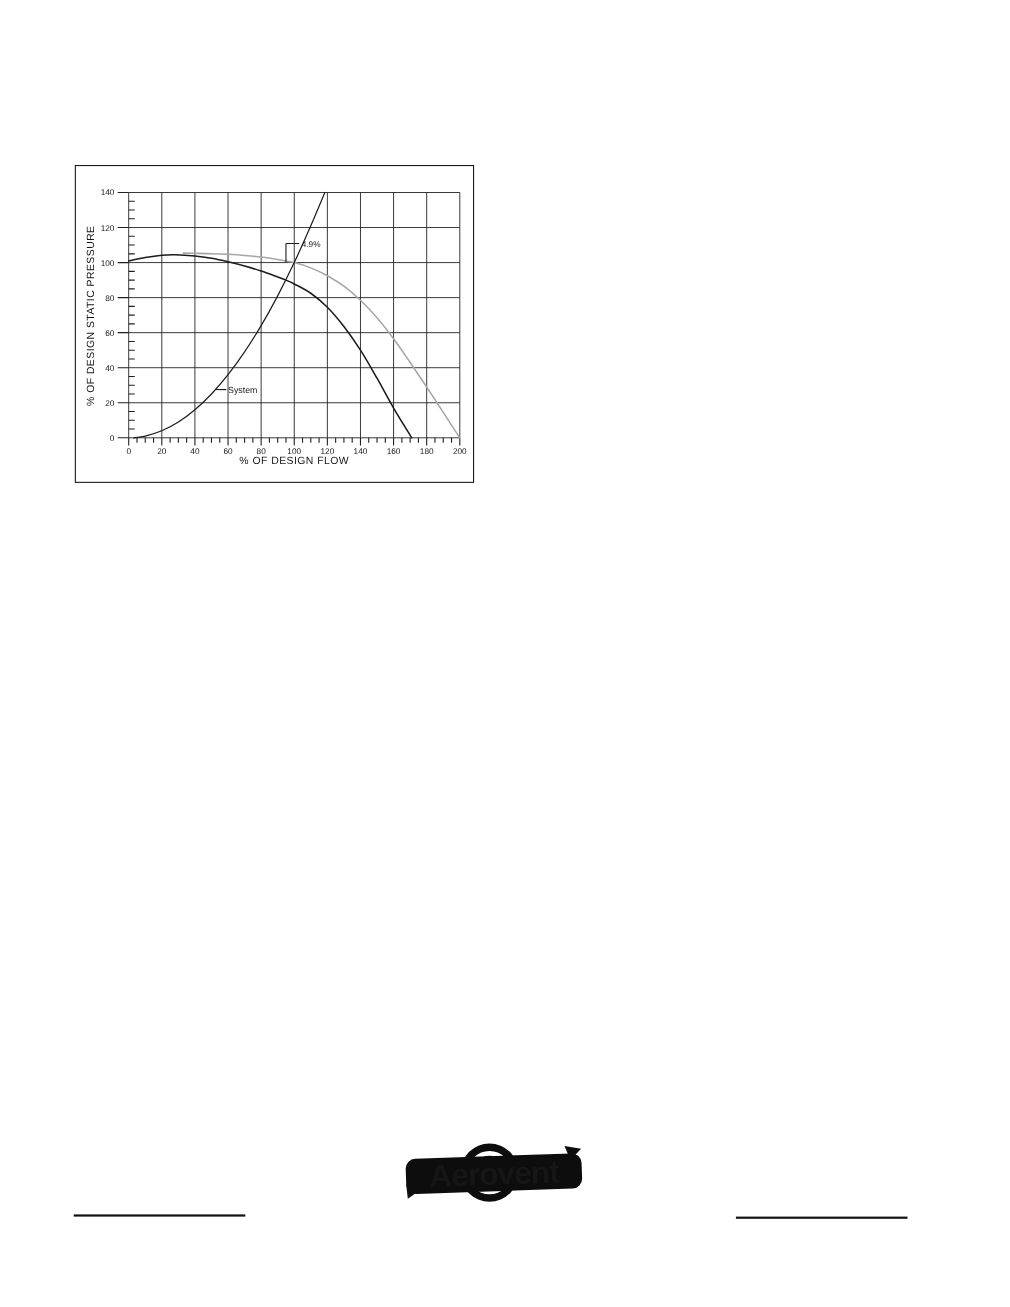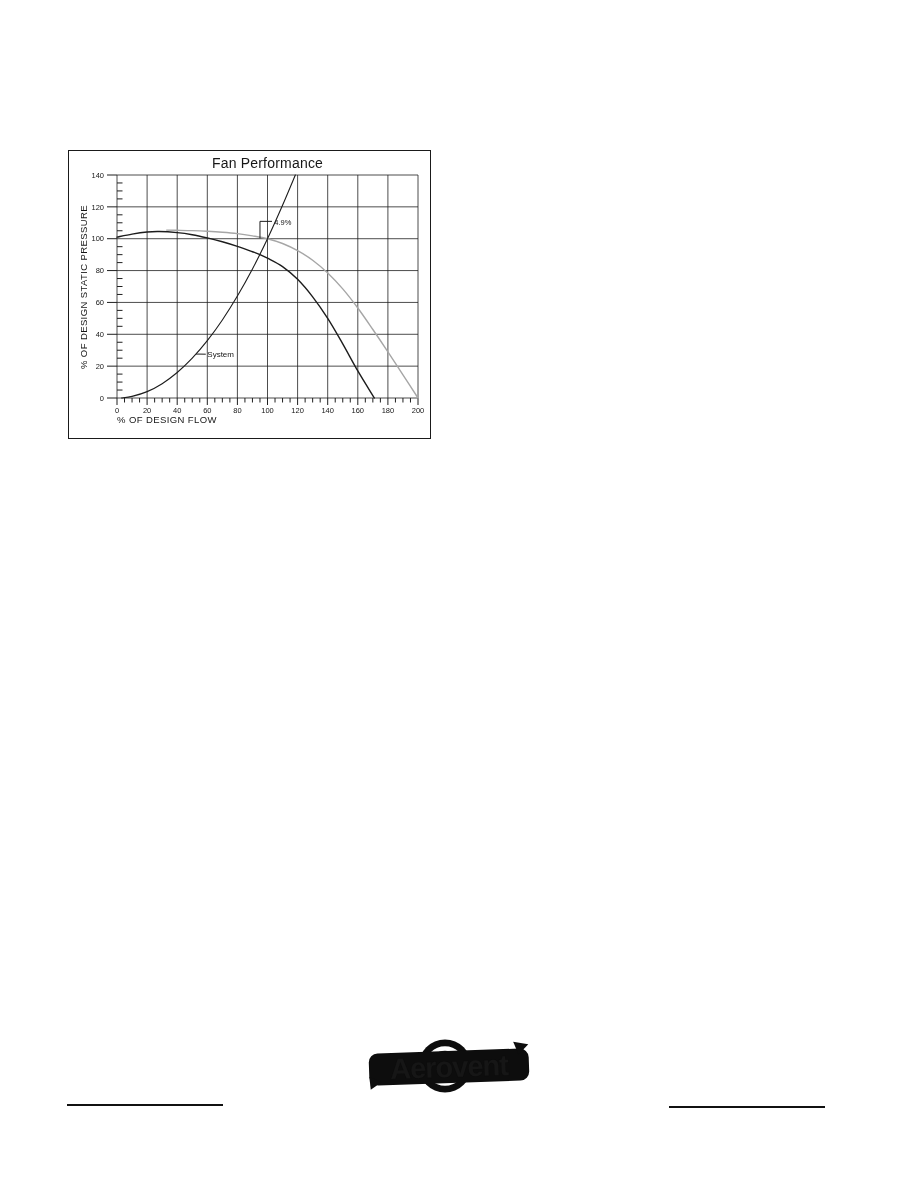--- a/index.html
+++ b/index.html
@@ -4,42 +4,41 @@
 <style>
   html,body{margin:0;padding:0;background:#ffffff;}
   .page{position:relative;width:918px;height:1188px;background:#ffffff;overflow:hidden;
         font-family:"Liberation Sans", sans-serif;color:#161616;}
 
   
   .chart-box{position:absolute;left:68px;top:150px;width:361px;height:287px;
              border:1.6px solid #1a1a1a;background:#ffffff;box-sizing:content-box;}
   .chart-title{position:absolute;left:48px;top:4px;width:301px;text-align:center;
                font-size:14px;letter-spacing:.2px;color:#161616;}
-  .chart-xlabel{position:absolute;left:48px;top:263px;width:301px;text-align:left;
+  .chart-xlabel{position:absolute;left:48px;top:263px;width:301px;text-align:center;
                 font-size:9.5px;letter-spacing:.4px;color:#161616;}
   .chart-ylabel{position:absolute;left:14px;top:136px;transform:translate(-50%,-50%) rotate(-90deg);
                 white-space:nowrap;font-size:9.5px;letter-spacing:.4px;color:#161616;}
   .chart-box svg{position:absolute;left:0;top:0;}
   svg text{font-family:"Liberation Sans", sans-serif;fill:#161616;}
 
   
   .logo{position:absolute;left:366px;top:1038px;width:166px;height:56px;}
 
   
   .rule{position:absolute;height:2px;background:#111;}
   .rule-left{left:67px;top:1104px;width:156px;}
   .rule-right{left:669px;top:1106px;width:156px;}
 </style>
 </head>
 <body>
 
 <div class="page">
 
   <figure class="chart-box" style="margin:0">
-    <div class="chart-title">Fan Performance</div>
     <div class="chart-ylabel">% OF DESIGN STATIC PRESSURE</div>
     <svg id="plot" width="361" height="287" viewBox="0 0 361 287">
         <g>
           <line x1="48" y1="24" x2="48" y2="247" stroke="#1f1f1f" stroke-width="0.8"></line>
           <line x1="78.1" y1="24" x2="78.1" y2="247" stroke="#1f1f1f" stroke-width="0.8"></line>
           <line x1="108.2" y1="24" x2="108.2" y2="247" stroke="#1f1f1f" stroke-width="0.8"></line>
           <line x1="138.3" y1="24" x2="138.3" y2="247" stroke="#1f1f1f" stroke-width="0.8"></line>
           <line x1="168.4" y1="24" x2="168.4" y2="247" stroke="#1f1f1f" stroke-width="0.8"></line>
           <line x1="198.5" y1="24" x2="198.5" y2="247" stroke="#1f1f1f" stroke-width="0.8"></line>
           <line x1="228.6" y1="24" x2="228.6" y2="247" stroke="#1f1f1f" stroke-width="0.8"></line>

